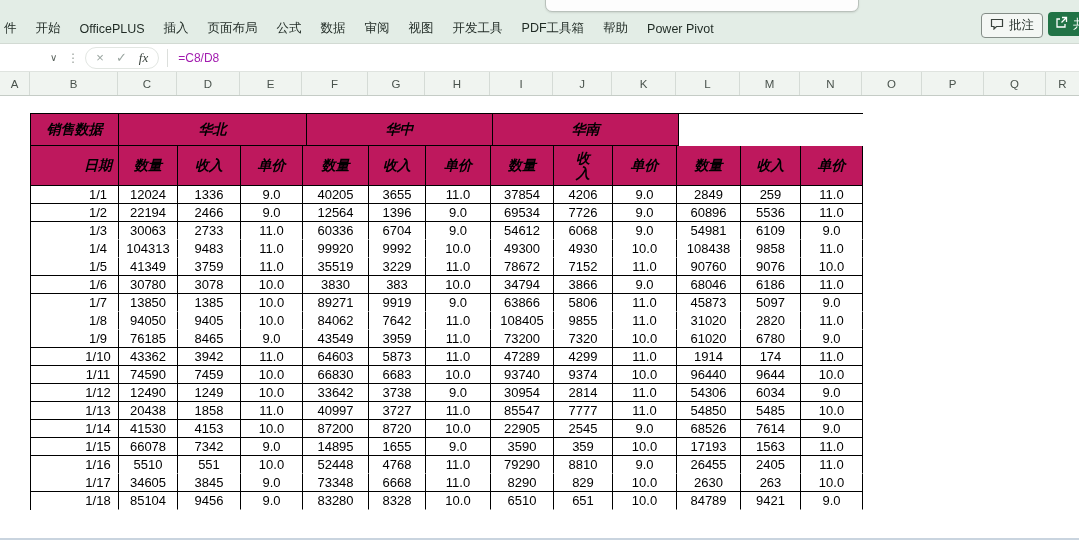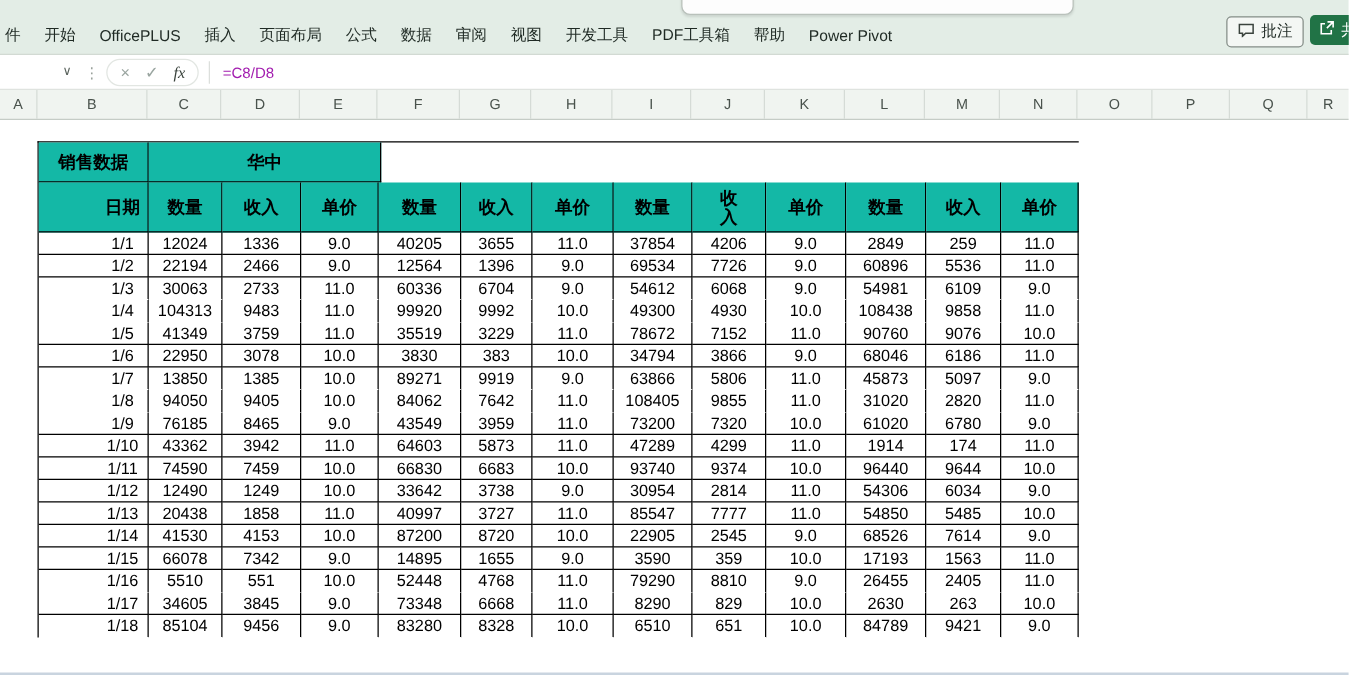--- a/index.html
+++ b/index.html
@@ -29,21 +29,21 @@
   .cols{position:absolute;top:72px;left:0;width:1079px;height:24px;background:#F0F4F0;border-bottom:1px solid #c5ccc6;display:flex;box-sizing:border-box;}
   .colcell{height:100%;box-sizing:border-box;border-right:1px solid #d5dbd6;display:flex;align-items:center;justify-content:center;font-size:11.5px;color:#49524c;flex:0 0 auto;}
   
   .sheet{position:absolute;top:96px;left:0;width:1079px;height:444px;background:#fff;}
   .bottomline{position:absolute;left:0;bottom:0;width:1079px;height:2px;background:#c9d4df;}
   .xtable{position:absolute;left:30px;top:17px;width:833px;border-left:1px solid #000;border-top:1px solid #000;box-sizing:border-box;background:#fff;}
   .hrow1,.hrow2,.tr{display:flex;}
   .hrow1{height:32px;}
   .hrow2{height:40px;}
   .tr{height:18px;}
-  .hcell{background:#14b8a6;border-right:1px solid #000;border-bottom:1px solid #000;box-sizing:border-box;display:flex;align-items:center;justify-content:center;font-weight:bold;font-size:14px;flex:0 0 auto;}
+  .hcell{background:#be185d;border-right:1px solid #000;border-bottom:1px solid #000;box-sizing:border-box;display:flex;align-items:center;justify-content:center;font-weight:bold;font-size:14px;flex:0 0 auto;font-style:italic;}
   .td{border-right:1px solid #000;border-bottom:1px solid #000;box-sizing:border-box;display:flex;align-items:center;justify-content:center;font-size:13px;flex:0 0 auto;background:transparent;}
   .tr.nb .td{border-bottom-color:transparent;}
   
   .c0{width:88px;padding-left:47px;}.c1{width:59px;}.c2{width:63px;}.c3{width:62px;}.c4{width:66px;}
   .c5{width:57px;}.c6{width:65px;}.c7{width:63px;}.c8{width:59px;}.c9{width:64px;}
   .c10{width:64px;}.c11{width:60px;}.c12{width:62px;}
   .r0{width:88px;}.r1{width:184px;}.r2{width:188px;}.r3{width:186px;}.r4{width:186px;}
   .wrapcell span{display:block;width:16px;line-height:15px;margin:0 auto;word-break:break-all;text-align:center;}
 </style>
 </head>
@@ -116,21 +116,23 @@
     <div class="colcell" style="width: 60px;">O</div>
     <div class="colcell" style="width: 62px;">P</div>
     <div class="colcell" style="width: 62px;">Q</div>
     <div class="colcell" style="width: 34px;">R</div>
   </div>
 
 <div class="sheet">
   <div class="xtable">
     <div class="hrow1">
       <div class="hcell r0">销售数据</div>
+      <div class="hcell r2">华北</div>
       <div class="hcell r3">华中</div>
+      <div class="hcell r4">华南</div>
     </div>
     <div class="hrow2" id="hrow2">
         <div class="hcell c0">日期</div>
         <div class="hcell c1">
           <span>数量</span>
         </div>
         <div class="hcell c2">
           <span>收入</span>
         </div>
         <div class="hcell c3">
@@ -235,21 +237,21 @@
           <div class="td c6">11.0</div>
           <div class="td c7">78672</div>
           <div class="td c8">7152</div>
           <div class="td c9">11.0</div>
           <div class="td c10">90760</div>
           <div class="td c11">9076</div>
           <div class="td c12">10.0</div>
         </div>
         <div class="tr">
           <div class="td c0">1/6</div>
-          <div class="td c1">22950</div>
+          <div class="td c1">30780</div>
           <div class="td c2">3078</div>
           <div class="td c3">10.0</div>
           <div class="td c4">3830</div>
           <div class="td c5">383</div>
           <div class="td c6">10.0</div>
           <div class="td c7">34794</div>
           <div class="td c8">3866</div>
           <div class="td c9">9.0</div>
           <div class="td c10">68046</div>
           <div class="td c11">6186</div>

